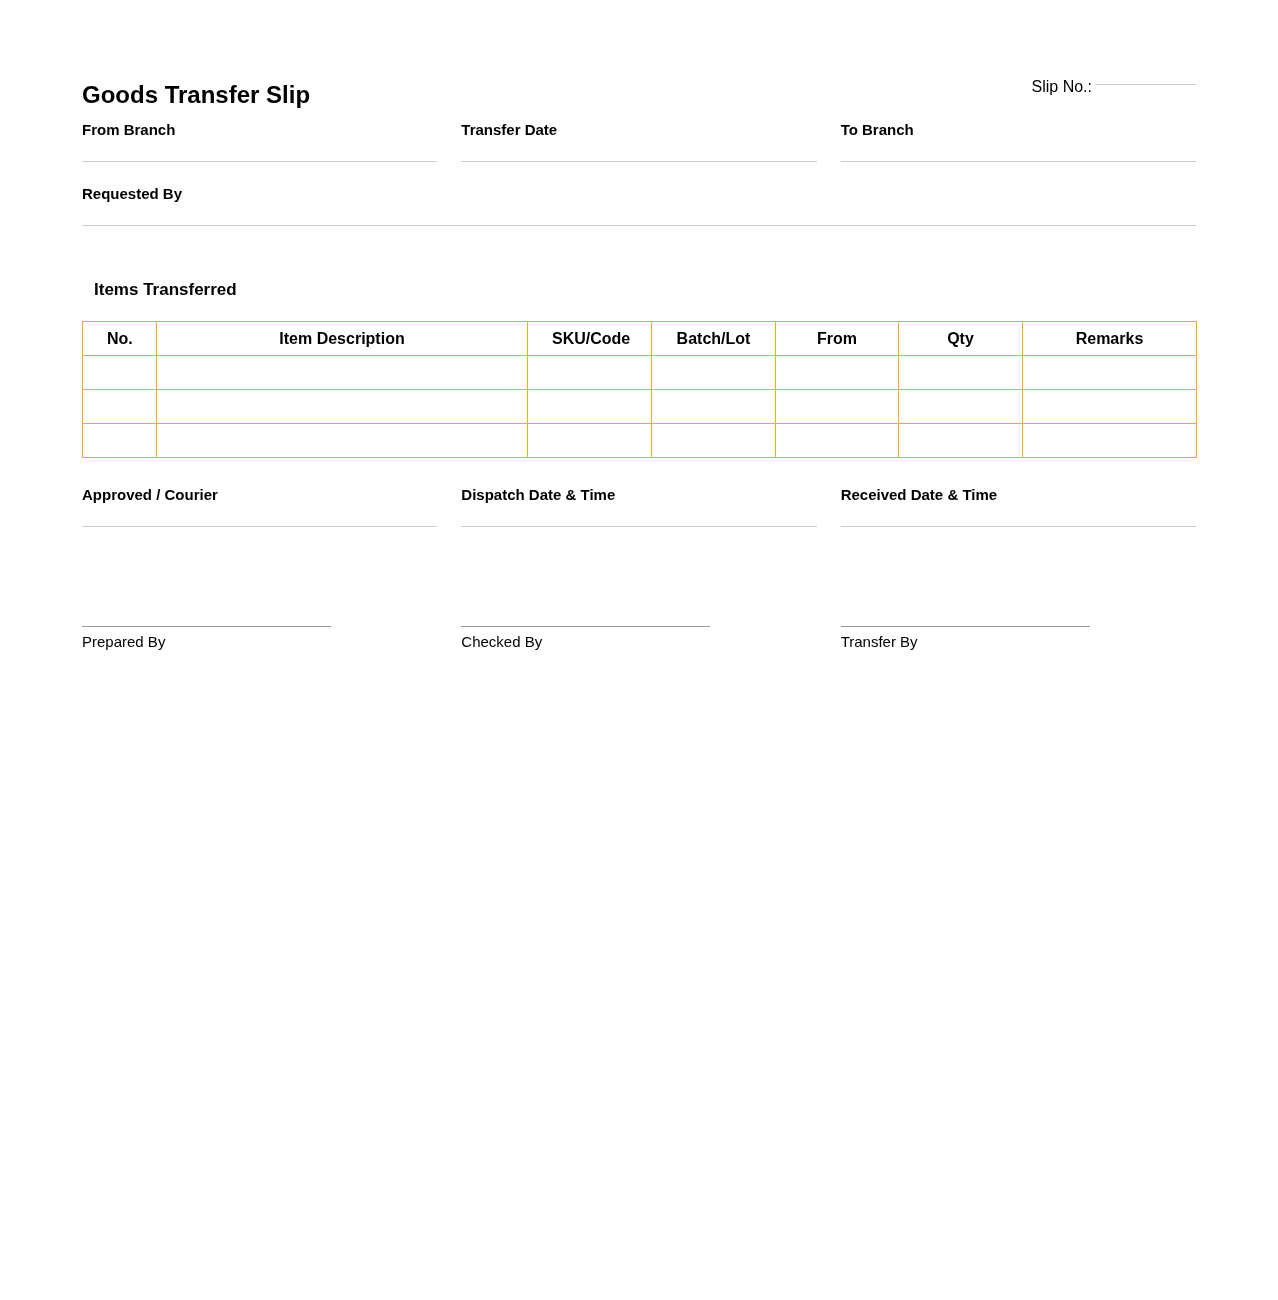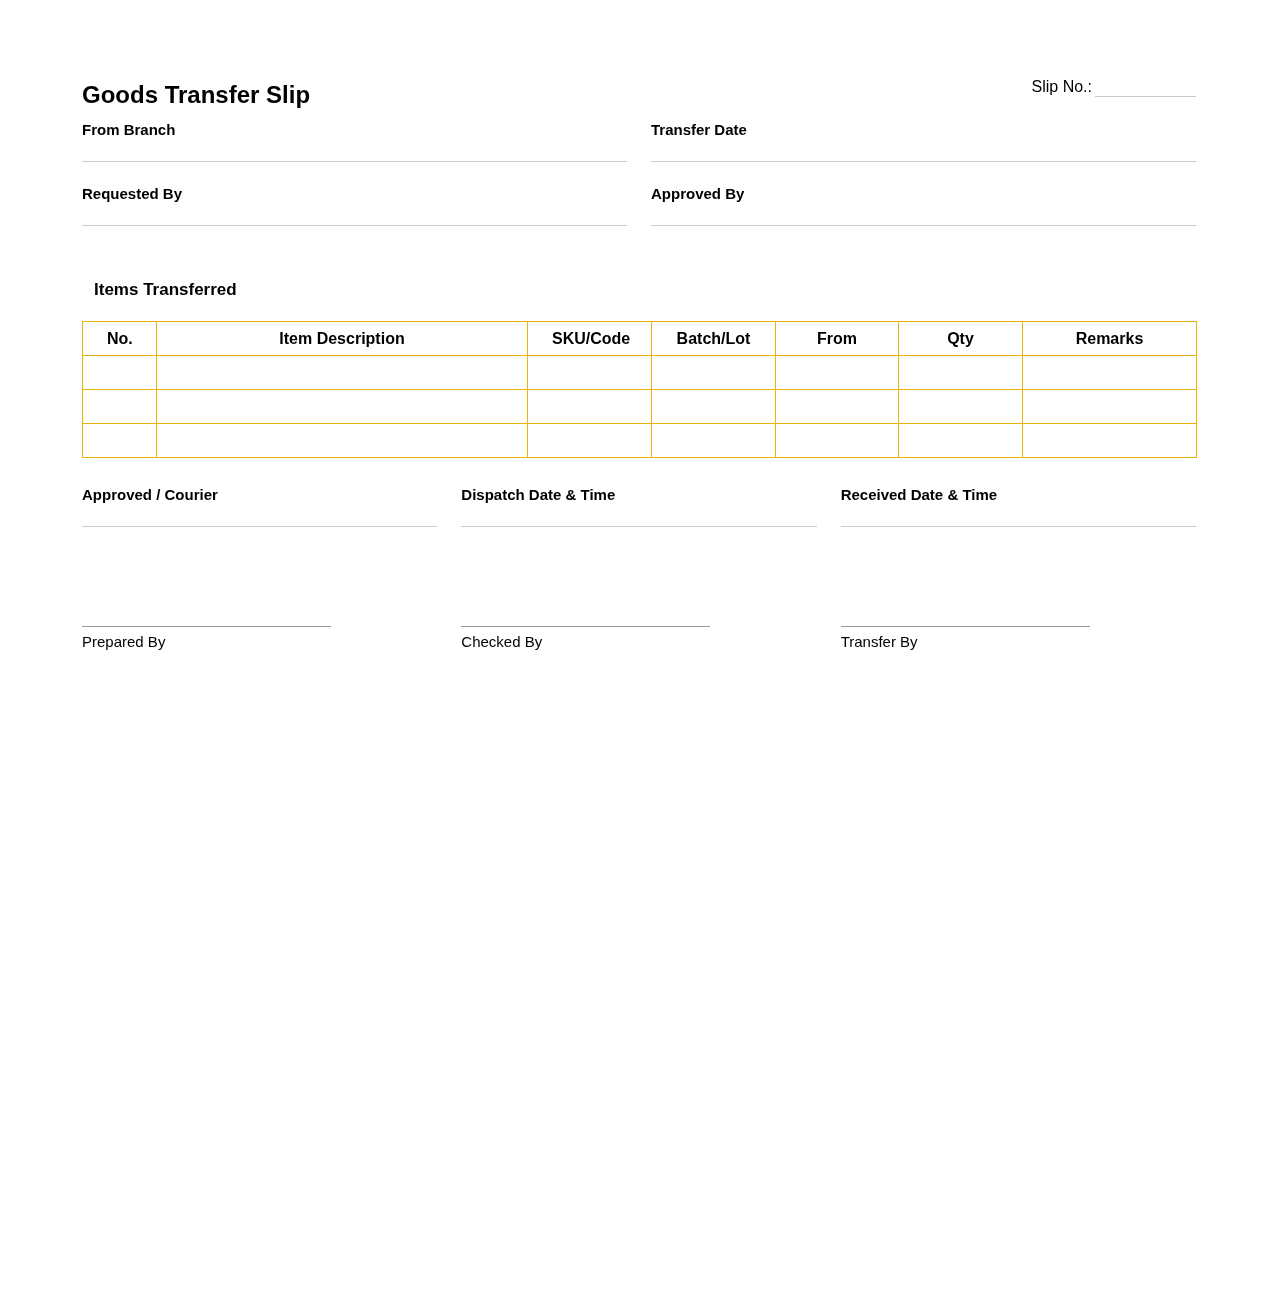--- a/index.html
+++ b/index.html
@@ -28,21 +28,21 @@
       font-size: 24px;
       font-weight: bold;
       line-height: 30px;
       margin: 0;
     }
     .slip-no {
       position: absolute;
       right: 0;
       top: 13px;
       display: flex;
-      align-items: flex-end;
+      align-items: flex-start;
     }
     .slip-no-label {
       font-size: 16px;
       line-height: 20px;
     }
     .slip-no-line {
       width: 101px;
       height: 0;
       border-top: 1px solid #cccccc;
       margin-top: 7px;
@@ -145,29 +145,29 @@
 
   <div class="row row-1">
     <div class="field">
       <label class="field-label">From Branch</label>
       <input class="field-input" type="text" value="" style="">
     </div>
     <div class="field">
       <label class="field-label">Transfer Date</label>
       <input class="field-input" type="text" value="" style="">
     </div>
+    <div class="field">
+      <label class="field-label">To Branch</label>
+      <input class="field-input" type="text" value="" style="">
+    </div>
   </div>
 
   <div class="row row-2">
     <div class="field">
       <label class="field-label">Requested By</label>
-      <input class="field-input" type="text" value="" style="">
-    </div>
-    <div class="field">
-      <label class="field-label">Approved By</label>
       <input class="field-input" type="text" value="" style="">
     </div>
   </div>
 
   <h2 class="section-title">Items Transferred</h2>
 
   <table class="items">
     <colgroup>
       <col style="width:74px">
       <col style="width:371px">

